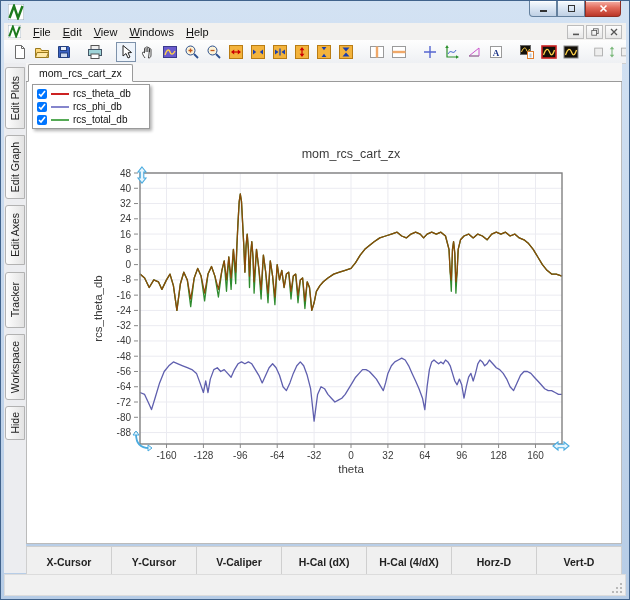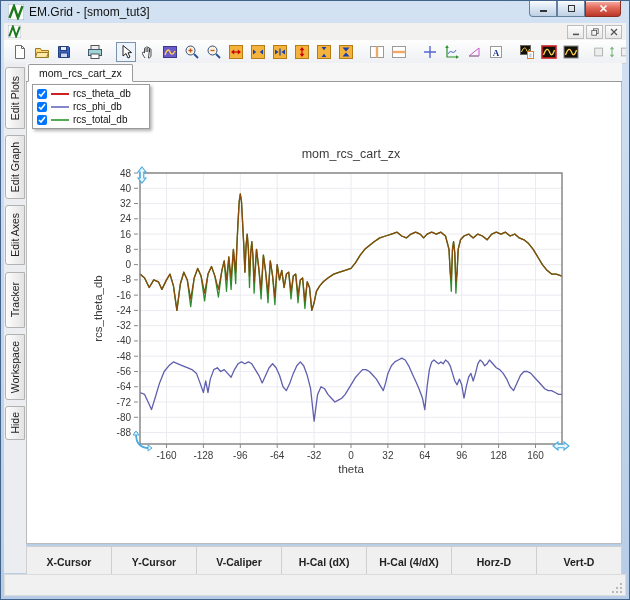--- a/index.html
+++ b/index.html
@@ -82,21 +82,20 @@
 
 <div class="window">
 
   <div class="titlebar">
     <span class="app-icon">
       <svg viewBox="0 0 16 16">
           <rect width="16" height="16" fill="#fff" stroke="#9ab"></rect>
           <path d="M1.5 14 L6 2 L10 14 L14.5 2" stroke="#1d7a1d" stroke-width="2.4" fill="none"></path>
         </svg>
     </span>
-    <span class="title-text">EM.Grid - [smom_tut3]</span>
     <span class="cap-group">
       <span class="cap-btn first">
           <svg viewBox="0 0 9 9">
             <rect x="1" y="6" width="7" height="2" fill="#333"></rect>
           </svg>
         </span>
       <span class="cap-btn">
           <svg viewBox="0 0 9 9">
             <rect x="1.5" y="1.5" width="6" height="6" fill="none" stroke="#333"></rect>
           </svg>
@@ -109,20 +108,21 @@
     </span>
   </div>
 
   <div class="menubar">
     <span class="menu-logo">
       <svg viewBox="0 0 16 16">
           <rect width="16" height="16" fill="#fff" stroke="#9ab"></rect>
           <path d="M1.5 14 L6 2 L10 14 L14.5 2" stroke="#1d7a1d" stroke-width="2.4" fill="none"></path>
         </svg>
     </span>
+    <span id="menu-items"><span class="mi"><u>F</u>ile</span><span class="mi"><u>E</u>dit</span><span class="mi"><u>V</u>iew</span><span class="mi"><u>W</u>indows</span><span class="mi"><u>H</u>elp</span></span>
     <span class="mdi-controls">
       <span class="mdi-btn">
           <svg viewBox="0 0 8 8">
             <rect x="1" y="5.6" width="6" height="1.6" fill="#555"></rect>
           </svg>
         </span>
       <span class="mdi-btn">
           <svg viewBox="0 0 10 10">
             <rect x="3" y="1" width="6" height="6" fill="none" stroke="#555"></rect>
             <rect x="1" y="3" width="6" height="6" fill="#f4f4f4" stroke="#555"></rect>

